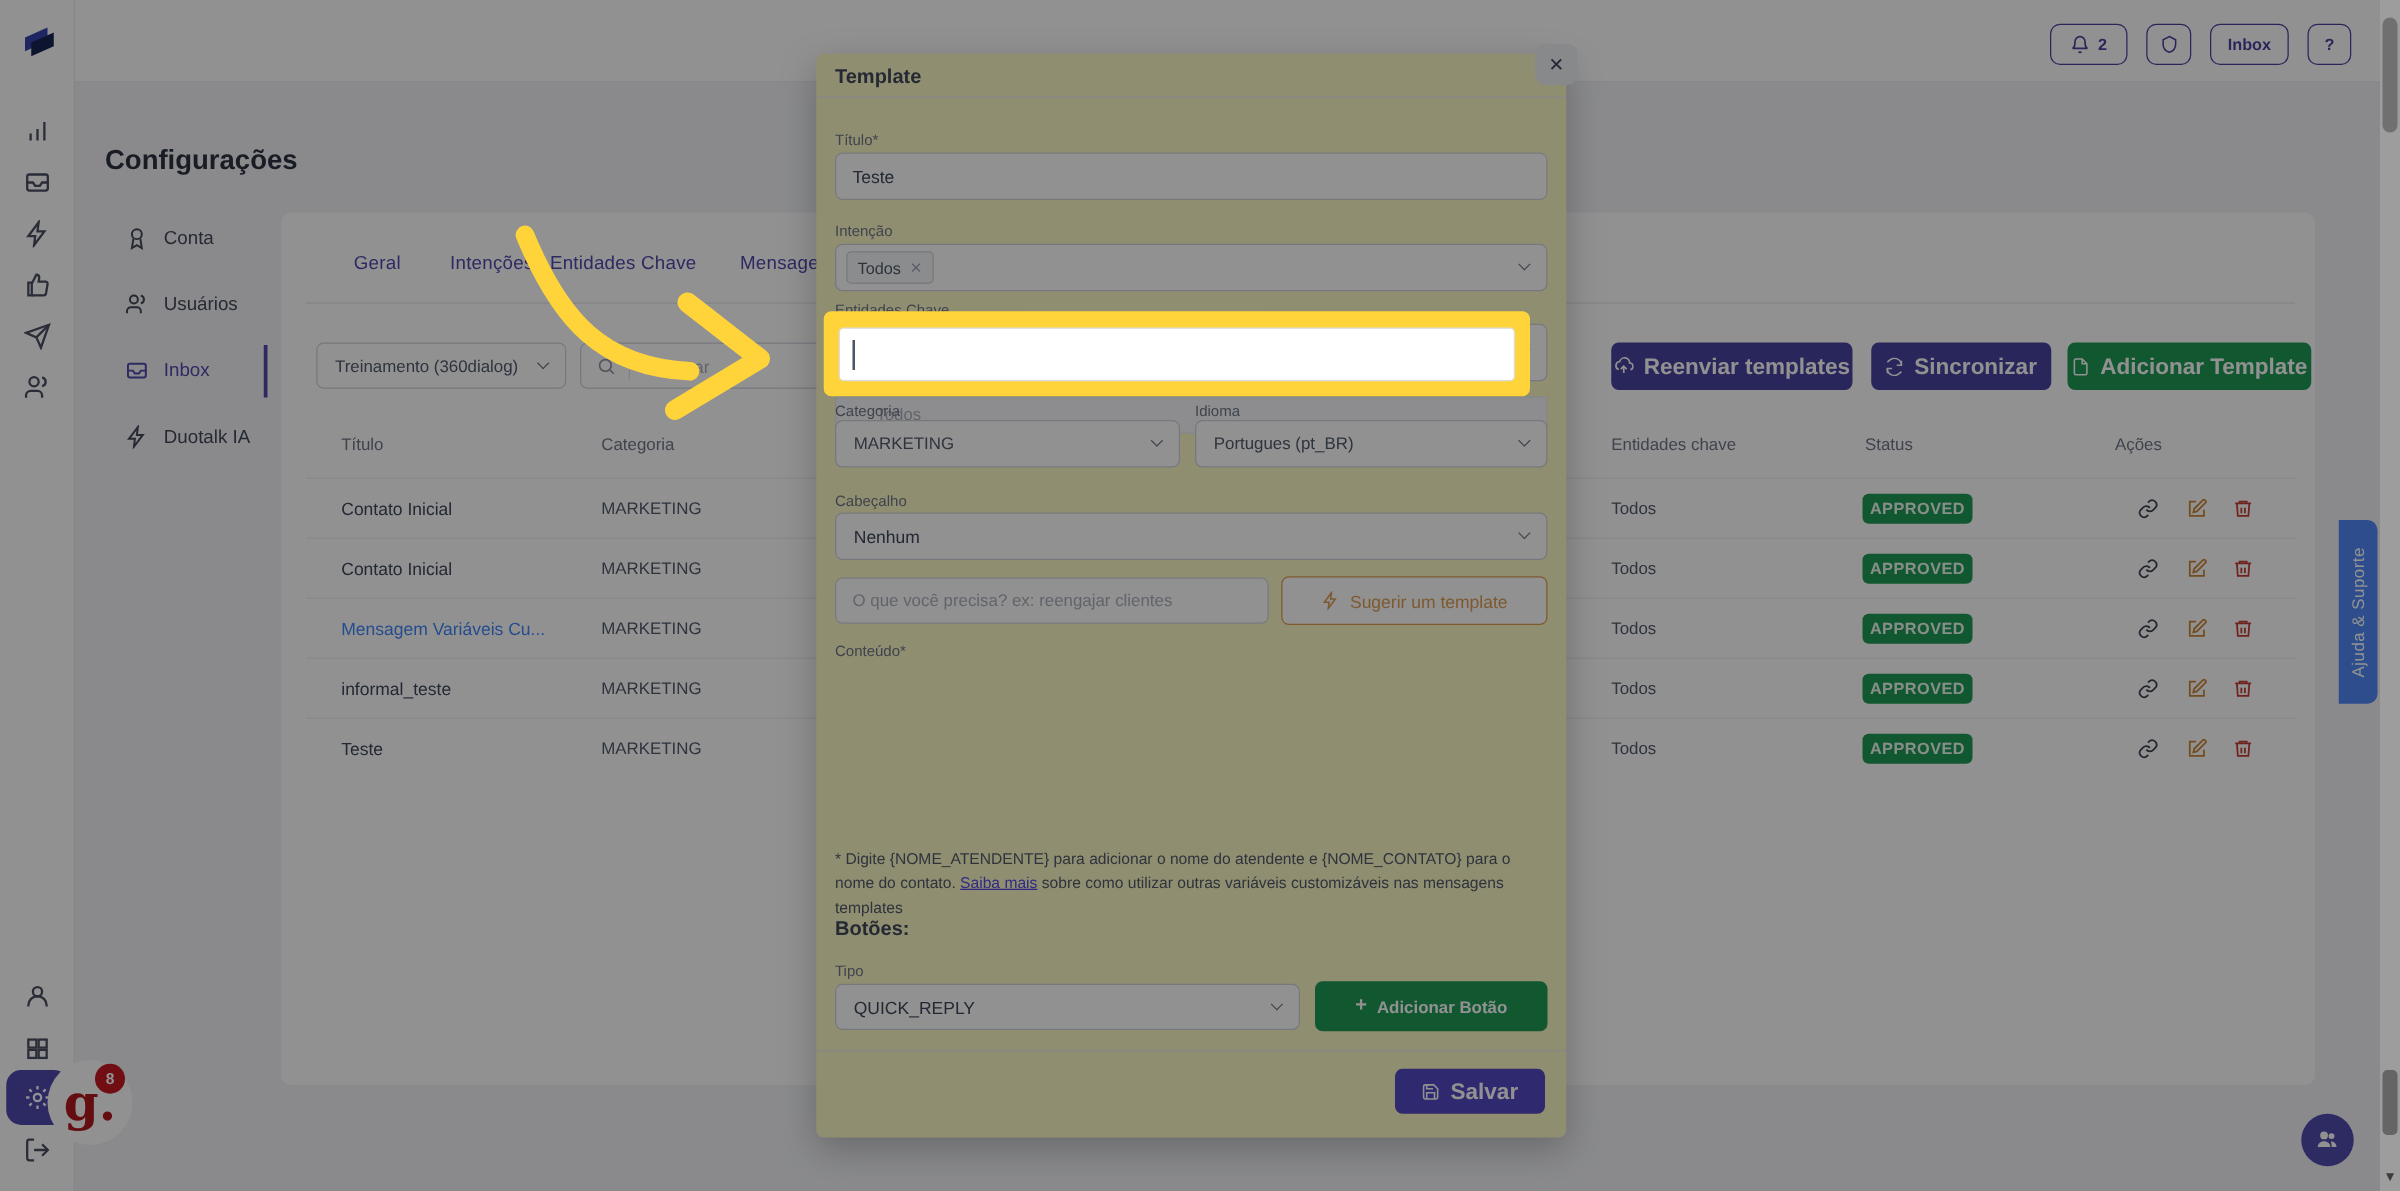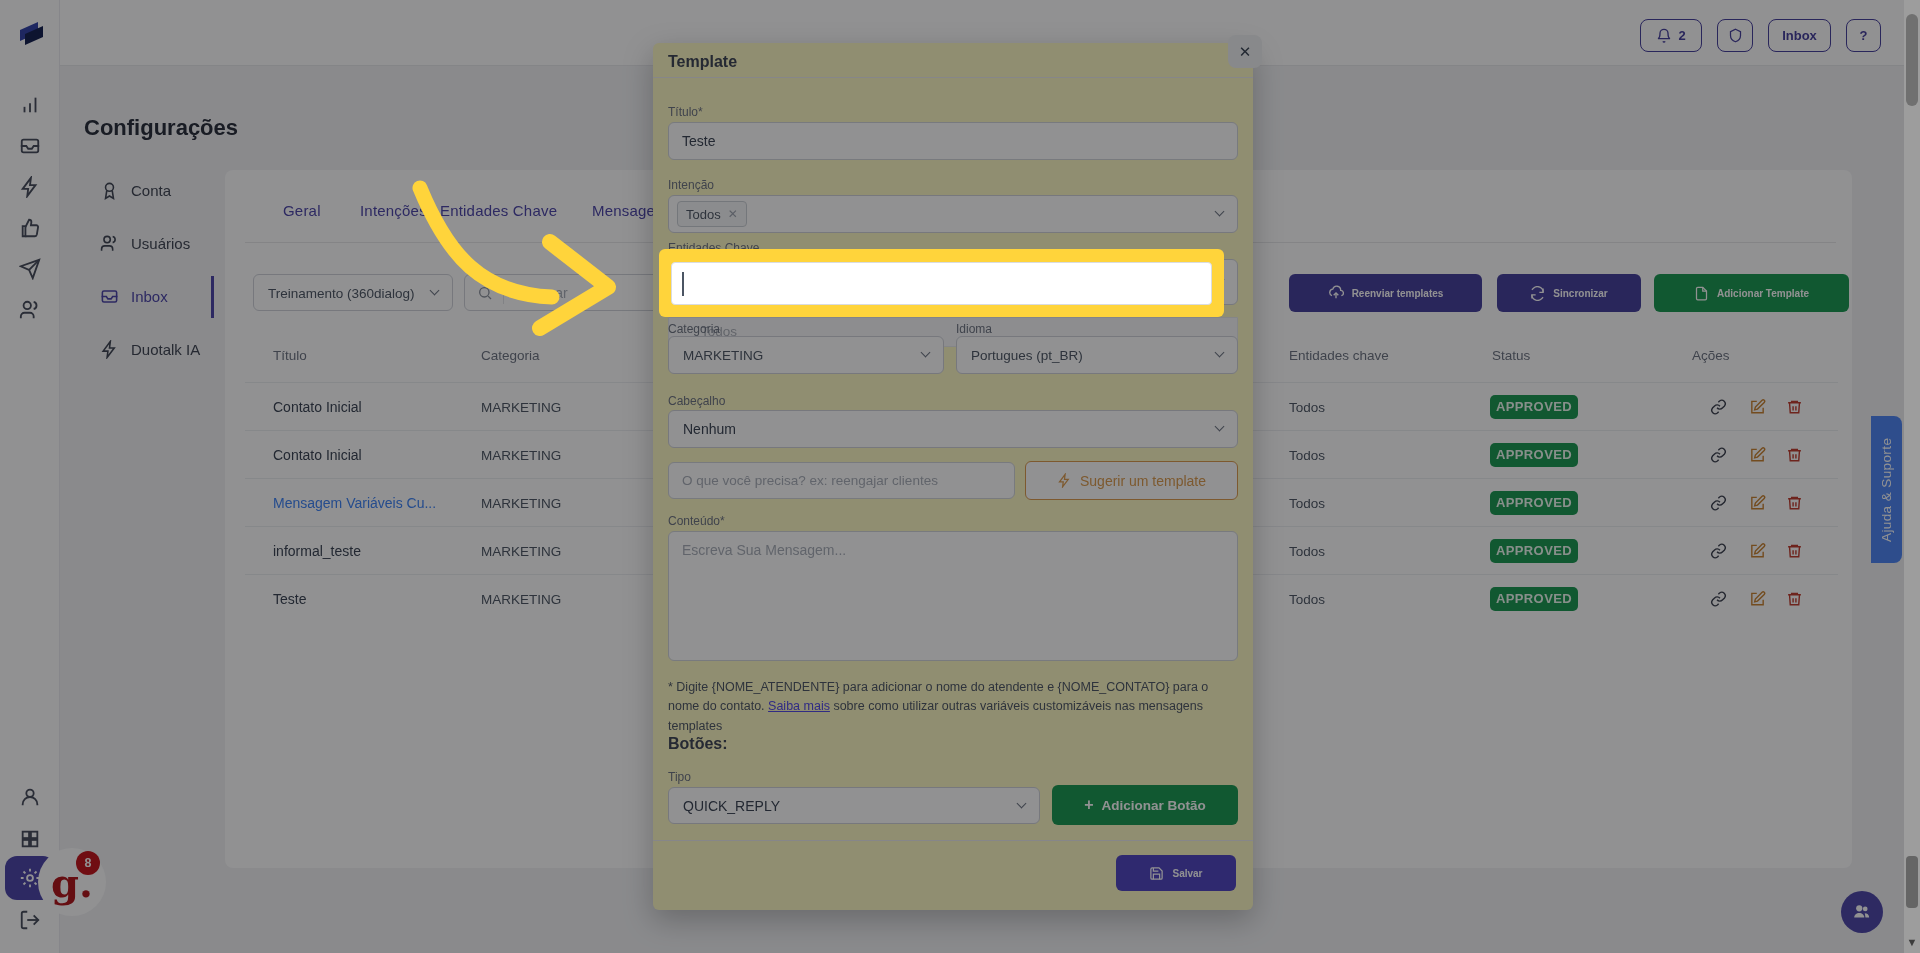--- a/index.html
+++ b/index.html
@@ -32,21 +32,21 @@
   .card { left:225px; top:170px; width:1627px; height:698px; background:#fff; border-radius:8px; z-index:1; }
   .tab { top:32px; font-size:15px; color:#4a43a8; letter-spacing:.2px; }
   .tab-div { left:20px; top:72px; width:1591px; height:0; border-top:1px solid #e7e8ea; }
   .sel { border:1px solid #cfd2d9; border-radius:6px; background:#fff; color:#4b5563; font-size:13.5px; }
   .sel .txt { position:absolute; left:14px; top:50%; transform:translateY(-50%); white-space:nowrap; }
   .chev { position:absolute; right:14px; top:50%; width:7px; height:7px; margin-top:-6px;
     border-right:1.6px solid #6b7280; border-bottom:1.6px solid #6b7280; transform:rotate(45deg); }
   .search { left:239px; top:104px; width:300px; height:37px; border:1px solid #cfd2d9; border-radius:6px; background:#fff;
     display:flex; align-items:center; gap:10px; padding-left:12px; color:#9aa1ab; font-size:14px; }
   .search .vdiv { width:1px; height:22px; background:#e2e4e8; }
-  .btn { border:none; border-radius:6px; color:#fff; font-size:10px; font-weight:bold;
+  .btn { border:none; border-radius:6px; color:#fff; font-size:18px; font-weight:bold;
     display:flex; align-items:center; justify-content:center; gap:8px; font-family:"Liberation Sans",sans-serif; }
   .btn-indigo { background:#433c9c; }
   .btn-green  { background:#17984f; }
 
   .th { top:178px; font-size:13.5px; color:#6b7280; }
   .trow { left:20px; width:1593px; height:48px; border-top:1px solid #eceef1; }
   .td { position:absolute; top:50%; transform:translateY(-50%); font-size:13.5px; color:#4b5563; white-space:nowrap; }
   .badge { position:absolute; left:1245px; top:50%; transform:translateY(-50%); width:88px; height:24px;
     background:#17984f; border-radius:5px; color:#eefbf2; font-size:13px; font-weight:bold; letter-spacing:.4px;
     display:flex; align-items:center; justify-content:center; }
@@ -429,23 +429,20 @@
       <span class="ph" style="font-size:13.5px">O que você precisa? ex: reengajar clientes</span>
     </div>
     <button class="abs btn-suggest">
       <svg width="15" height="15" viewBox="0 0 24 24" fill="none" stroke="#db9a4b" stroke-width="2">
           <path d="M13 2L4 14h6l-1 8 9-12h-6z"></path>
         </svg>
       <span>Sugerir um template</span>
     </button>
 
     <div class="abs lbl" style="left:15px;top:471px">Conteúdo*</div>
-    <div class="abs inp" style="left:15px;top:488px;width:570px;height:130px;padding-top:10px">
-      <span class="ph">Escreva Sua Mensagem...</span>
-    </div>
 
     <p class="abs note"><span>* Digite {NOME_ATENDENTE} para adicionar o nome do atendente e {NOME_CONTATO} para o nome do contato. </span><a href="#">Saiba mais</a><span> sobre como utilizar outras variáveis customizáveis nas mensagens templates</span></p>
 
     <div class="abs" style="left:15px;top:692px;font-size:16px;font-weight:bold;color:#3b4252">Botões:</div>
 
     <div class="abs lbl" style="left:15px;top:727px">Tipo</div>
     <div class="abs sel" style="left:15px;top:744px;width:372px;height:37px">
       <span class="txt" style="font-size:14px;color:#374151">QUICK_REPLY</span>
       <span class="chev"></span>
     </div>

